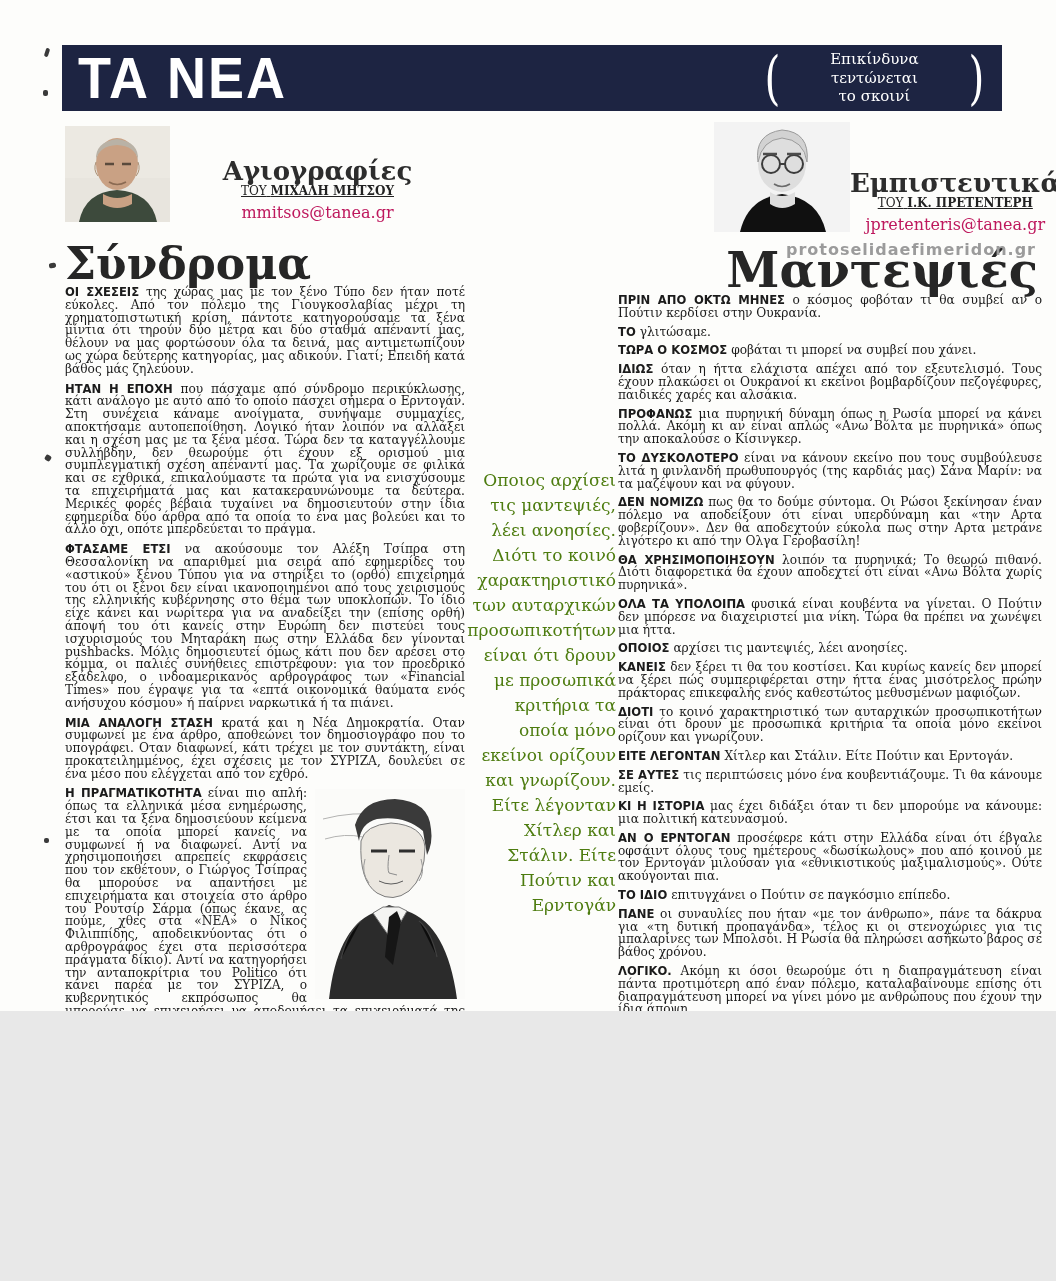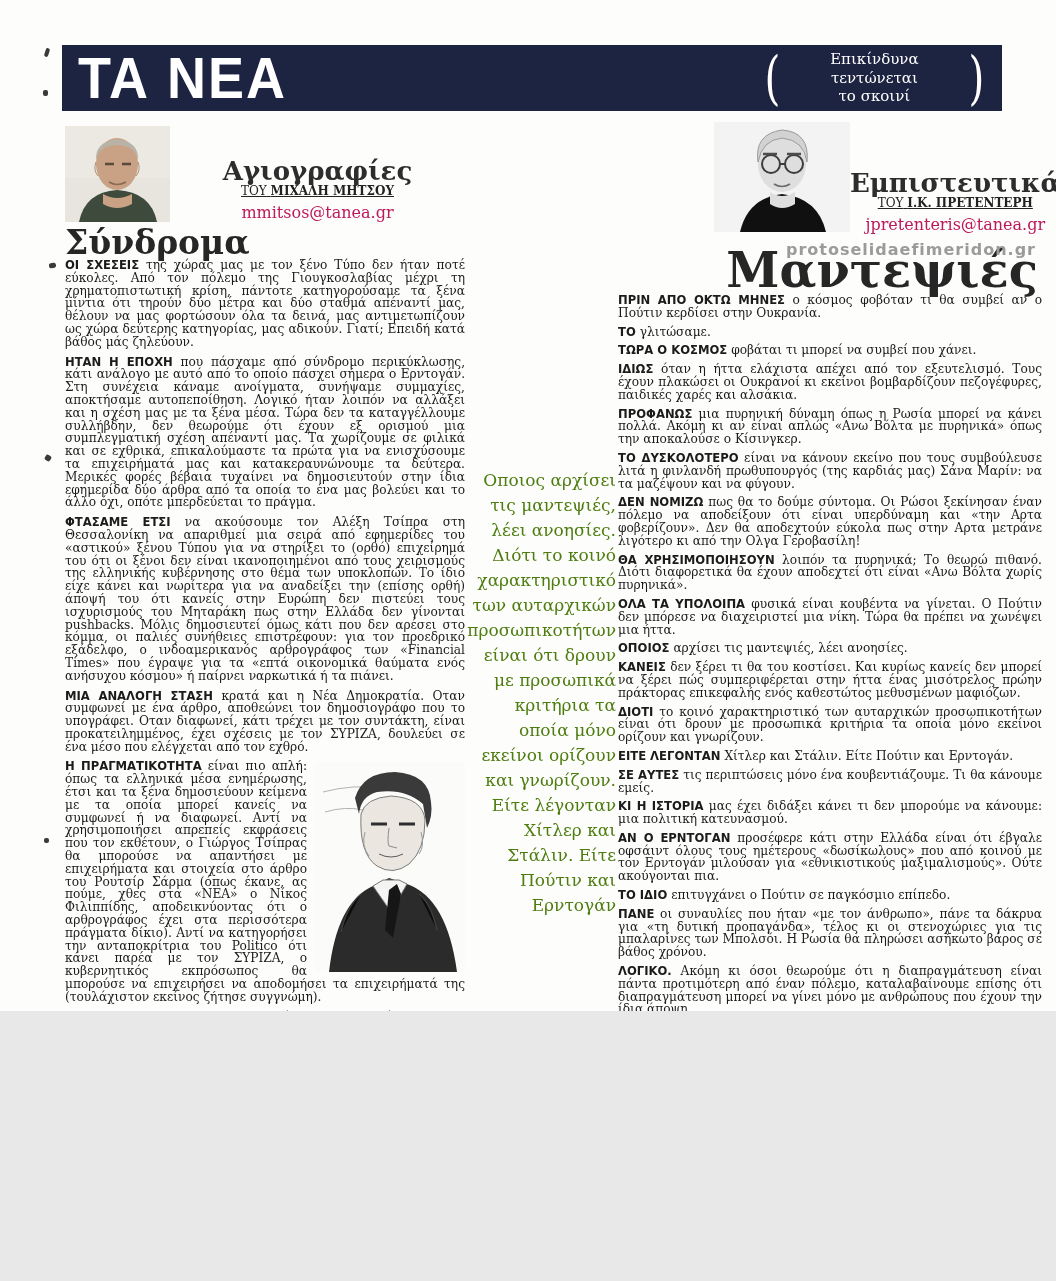--- a/index.html
+++ b/index.html
@@ -33,21 +33,21 @@
   .author-block{display:flex;}
   .author-photo{flex:0 0 auto;display:block;}
   .author-meta{flex:1;text-align:center;padding-top:32px;}
   .kicker{font-family:"DejaVu Serif",serif;font-weight:bold;font-size:26px;color:#2d2d2d;line-height:1;}
   .byline{font-size:12px;color:#222;text-decoration:underline;}
   .byline .prefix{font-weight:normal;}
   .byline .name{font-weight:bold;}
   .email{font-size:16px;margin-top:5px;color:#be185d;}
 
   .headline{font-family:"DejaVu Serif",serif;font-weight:bold;color:#262626;}
-  .headline.left{font-size:33px;line-height:1;margin:4px 0 0 0;}
+  .headline.left{font-size:44px;line-height:1;margin:20px 0 0 0;}
   .headline.right{font-size:48px;line-height:1;margin:12px 4px 0 0;text-align:right;}
 
   .watermark{position:absolute;right:6px;top:118px;font-family:"DejaVu Sans",sans-serif;
              font-weight:bold;font-size:16px;color:#9b9b9b;letter-spacing:1px;}
 
   .body-copy{font-size:12.2px;line-height:12.8px;text-align:justify;color:#1b1b1b;}
   .body-copy p{margin:0 0 7px 0;}
   .right-col .body-copy p{margin:0 0 6px 0;}
   .lead{font-family:"DejaVu Sans",sans-serif;font-weight:bold;font-size:11.6px;}
 
@@ -233,21 +233,21 @@
         <p data-interactable="false"><strong class="lead">ΟΠΟΙΟΣ</strong> <span>αρχίσει τις μαντεψιές, λέει ανοησίες.</span></p>
 
         <p data-interactable="false"><strong class="lead">ΚΑΝΕΙΣ</strong> <span>δεν ξέρει τι θα του κοστίσει. Και κυρίως κανείς δεν μπορεί να ξέρει πώς συμπεριφέρεται στην ήττα ένας μισότρελος πρώην πράκτορας επικεφαλής ενός καθεστώτος μεθυσμένων μαφιόζων.</span></p>
 
         <p data-interactable="false"><strong class="lead">ΔΙΟΤΙ</strong> <span>το κοινό χαρακτηριστικό των αυταρχικών προσωπικοτήτων είναι ότι δρουν με προσωπικά κριτήρια τα οποία μόνο εκείνοι ορίζουν και γνωρίζουν.</span></p>
 
         <p data-interactable="false"><strong class="lead">ΕΙΤΕ ΛΕΓΟΝΤΑΝ</strong> <span>Χίτλερ και Στάλιν. Είτε Πούτιν και Ερντογάν.</span></p>
 
         <p data-interactable="false"><strong class="lead">ΣΕ ΑΥΤΕΣ</strong> <span>τις περιπτώσεις μόνο ένα κουβεντιάζουμε. Τι θα κάνουμε εμείς.</span></p>
 
-        <p data-interactable="false"><strong class="lead">ΚΙ Η ΙΣΤΟΡΙΑ</strong> <span>μας έχει διδάξει κάνει τι δεν μπορούμε να κάνουμε: μια πολιτική κατευνασμού.</span></p>
+        <p data-interactable="false"><strong class="lead">ΚΙ Η ΙΣΤΟΡΙΑ</strong> <span>μας έχει διδάξει όταν τι δεν μπορούμε να κάνουμε: μια πολιτική κατευνασμού.</span></p>
 
         <p data-interactable="false"><strong class="lead">ΑΝ Ο ΕΡΝΤΟΓΑΝ</strong> <span>προσέφερε κάτι στην Ελλάδα είναι ότι έβγαλε οφσάιντ όλους τους ημέτερους «δωσίκωλους» που από κοινού με τον Ερντογάν μιλούσαν για «εθνικιστικούς μαξιμαλισμούς». Ούτε ακούγονται πια.</span></p>
 
         <p data-interactable="false"><strong class="lead">ΤΟ ΙΔΙΟ</strong> <span>επιτυγχάνει ο Πούτιν σε παγκόσμιο επίπεδο.</span></p>
 
         <p data-interactable="false"><strong class="lead">ΠΑΝΕ</strong> <span>οι συναυλίες που ήταν «με τον άνθρωπο», πάνε τα δάκρυα για «τη δυτική προπαγάνδα», τέλος κι οι στενοχώριες για τις μπαλαρίνες των Μπολσόι. Η Ρωσία θα πληρώσει ασήκωτο βάρος σε βάθος χρόνου.</span></p>
 
         <p data-interactable="false"><strong class="lead">ΛΟΓΙΚΟ.</strong> <span>Ακόμη κι όσοι θεωρούμε ότι η διαπραγμάτευση είναι πάντα προτιμότερη από έναν πόλεμο, καταλαβαίνουμε επίσης ότι διαπραγμάτευση μπορεί να γίνει μόνο με ανθρώπους που έχουν την ίδια άποψη.</span></p>
 
         <p data-interactable="false"><strong class="lead">ΑΛΛΑ</strong> <span>ούτε ο Πούτιν, ούτε ο Ερντογάν, μας έχουν δώσει αυτήν την εντύπωση. Το τραβάνε ανεξαρτήτως κόστους και επιπτώσεων.</span></p>

